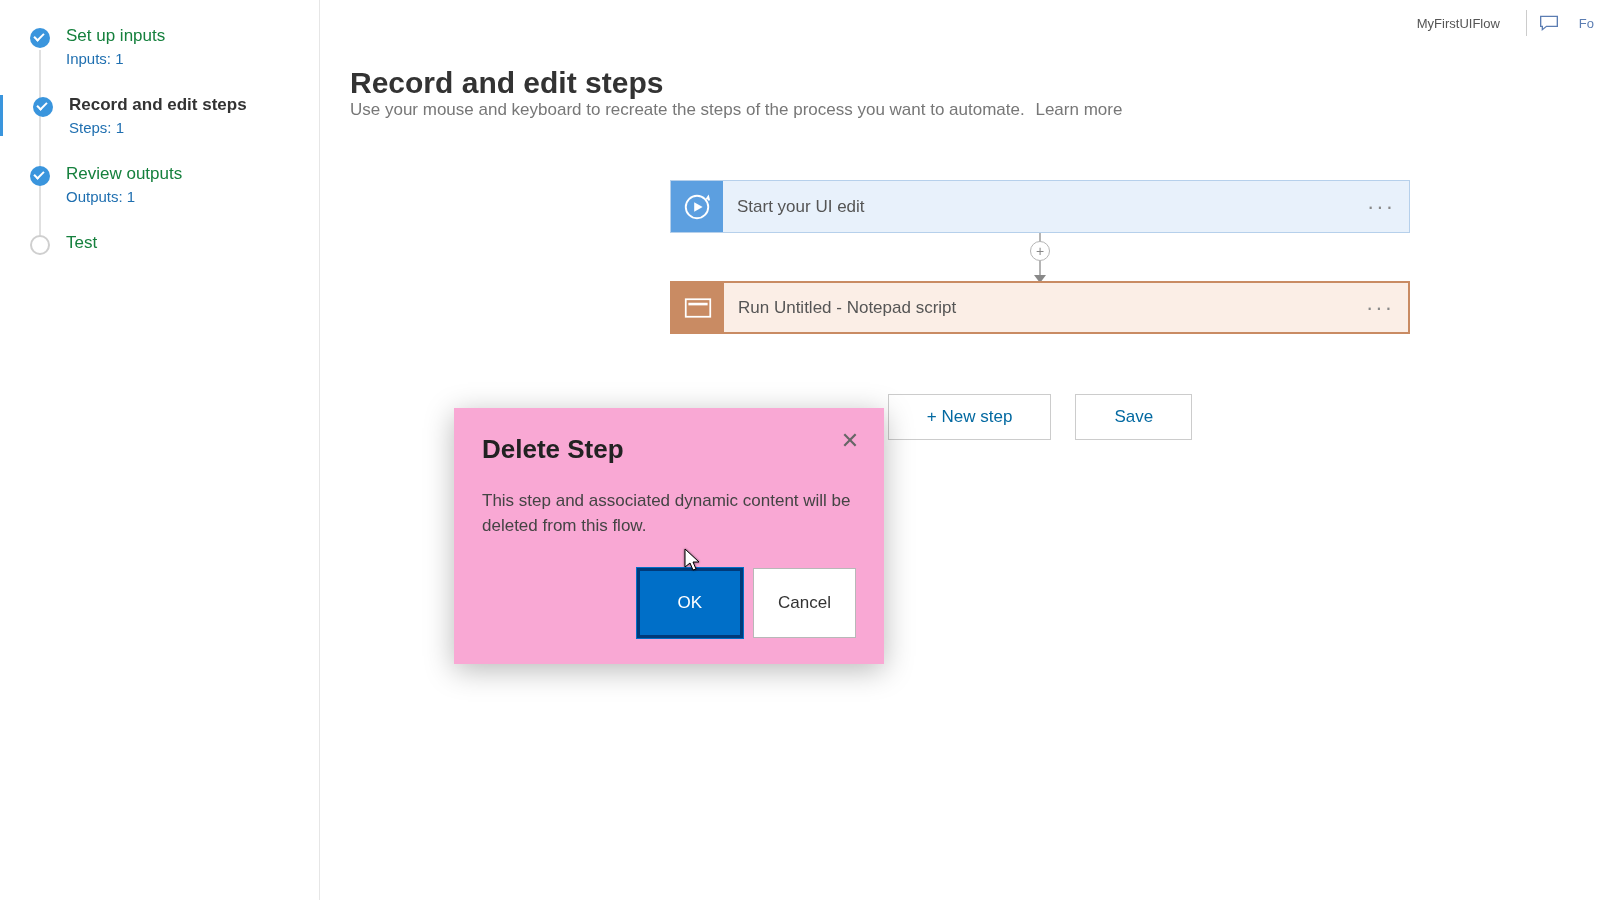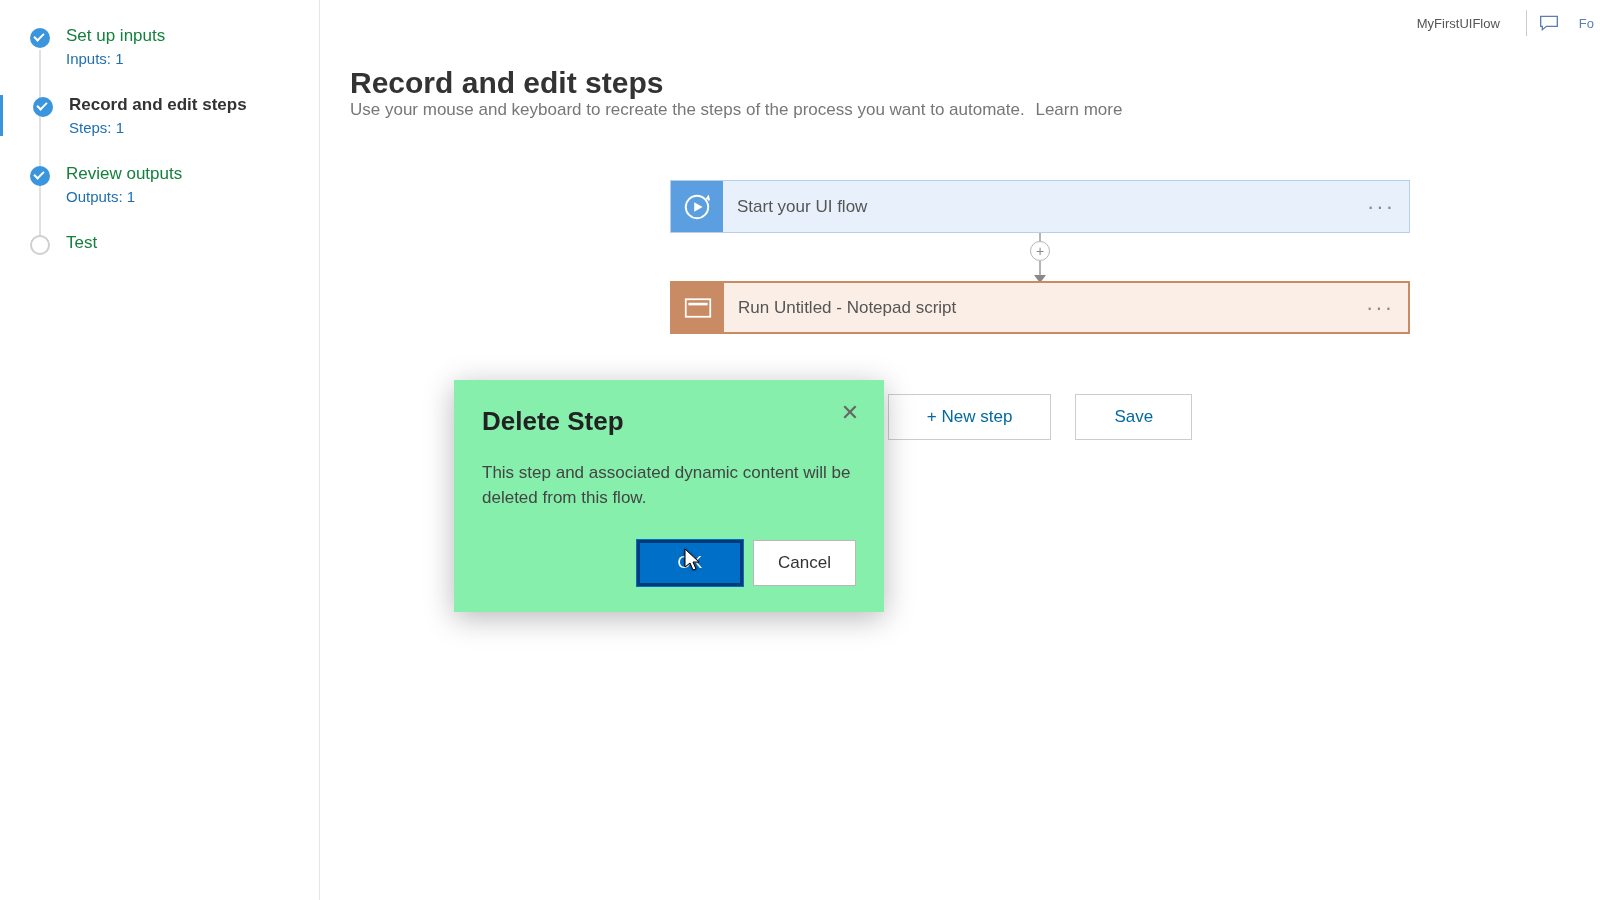--- a/index.html
+++ b/index.html
@@ -47,26 +47,26 @@
 
 .connector { width:2px; height:48px; background:#b5b5b5; margin:0 auto; position:relative; }
 .connector .plus { position:absolute; left:-9px; top:8px; width:20px; height:20px; border:1px solid #b5b5b5; border-radius:50%; background:#fff; display:flex; align-items:center; justify-content:center; font-size:14px; color:#888; }
 .connector .arrow { position:absolute; bottom:-2px; left:-5px; width:0; height:0; border-left:6px solid transparent; border-right:6px solid transparent; border-top:8px solid #888; }
 
 
 .action-row { display:flex; gap:24px; justify-content:center; margin-top:60px; }
 .action-btn { border:1px solid #ccc; background:#fff; color:#0369a1; font-size:17px; padding:12px 38px; cursor:pointer; }
 
 
-.modal { position:absolute; left:454px; top:380px; width:430px; background:#86efac; box-shadow:0 6px 28px rgba(0,0,0,0.28); padding:26px 28px; }
+.modal { position:absolute; left:454px; top:408px; width:430px; background:#f9a8d4; box-shadow:0 6px 28px rgba(0,0,0,0.28); padding:26px 28px; }
 .modal .m-title { font-size:26px; font-weight:600; color:#222; }
 .modal .m-close { position:absolute; top:22px; right:22px; width:24px; height:24px; cursor:pointer; color:#666; font-size:22px; line-height:22px; text-align:center; }
 .modal .m-body { font-size:17px; color:#444; margin-top:24px; line-height:1.45; }
 .modal .m-buttons { display:flex; justify-content:flex-end; gap:10px; margin-top:30px; }
-.modal .m-ok { background:#006fc8; color:#fff; border:3px solid #003a7a; outline:1px solid #006fc8; font-size:17px; padding:10px 38px; cursor:pointer; position:relative; }
+.modal .m-ok { background:#006fc8; color:#fff; border:3px solid #003a7a; outline:1px solid #006fc8; font-size:17px; padding:22px 38px; cursor:pointer; position:relative; }
 .modal .m-cancel { background:#fff; color:#333; border:1px solid #b8b8b8; font-size:17px; padding:8px 24px; cursor:pointer; }
 
 
 .play-svg { width:30px; height:30px; }
 .win-svg { width:28px; height:22px; }
 
 
 .cursor { position:absolute; left:682px; top:548px; width:20px; height:26px; pointer-events:none; z-index:999; }
 .cursor svg { filter:drop-shadow(0 0 1px rgba(0,0,0,0.6)); }
 </style>
@@ -121,21 +121,21 @@
   <div class="steps-col">
 
     <div class="step-card step-start">
       <div class="iconbox">
         <svg class="play-svg" viewBox="0 0 32 32">
             <circle cx="16" cy="16" r="12" fill="none" stroke="#fff" stroke-width="2"></circle>
             <polygon points="13,11 13,21 22,16" fill="#fff"></polygon>
             <path d="M26 8 l2 -3 l1 4" fill="none" stroke="#fff" stroke-width="2"></path>
           </svg>
       </div>
-      <div class="label">Start your UI flow</div>
+      <div class="label">Start your UI edit</div>
       <div class="more">···</div>
     </div>
 
     <div class="connector">
       <div class="plus">+</div>
       <div class="arrow"></div>
     </div>
 
     <div class="step-card step-run">
       <div class="iconbox">

